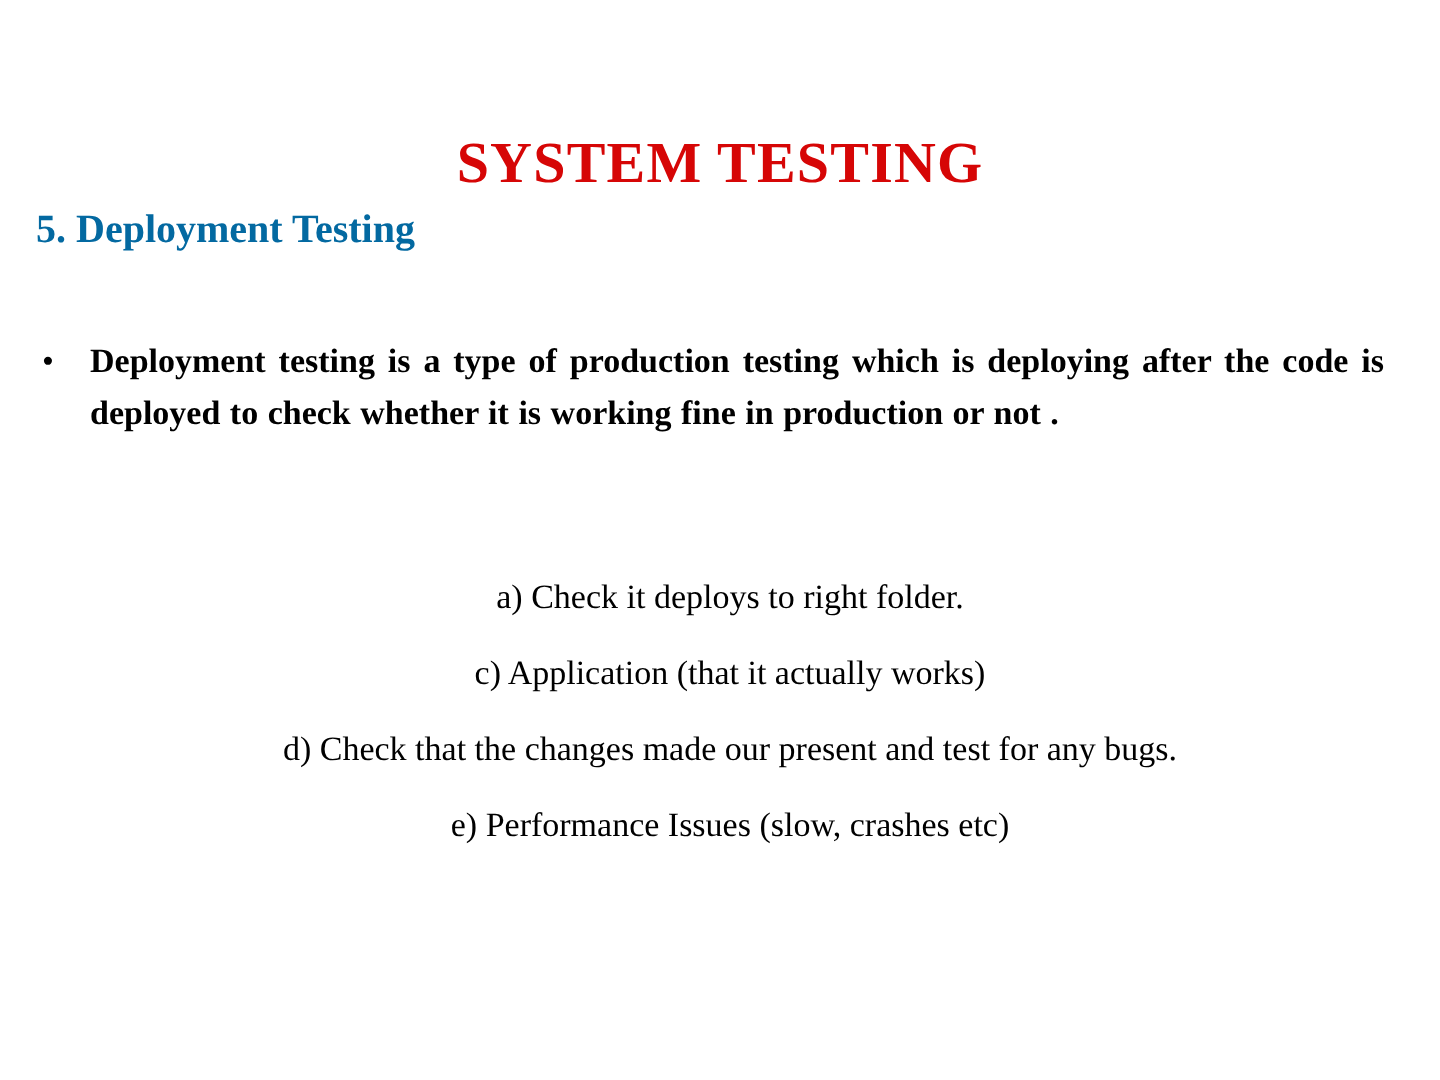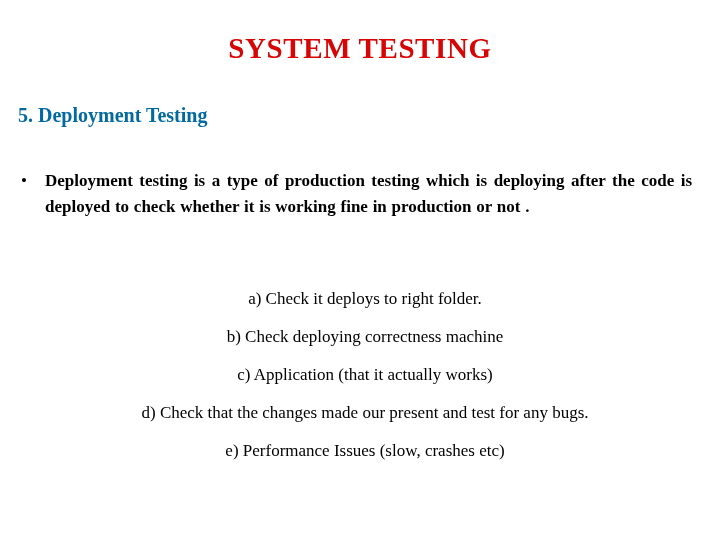--- a/index.html
+++ b/index.html
@@ -20,21 +20,21 @@
     position: relative;
     width: 720px;
     height: 540px;
     background: #ffffff;
     box-sizing: border-box;
   }
 
   
   .slide-title {
     position: absolute;
-    top: 32px;
+    top: 66px;
     left: 0;
     width: 720px;
     text-align: center;
     font-size: 29px;
     font-weight: bold;
     letter-spacing: 0.6px;
     line-height: 1.15;
     color: #d60606;
     white-space: nowrap;
   }
@@ -115,19 +115,18 @@
 
   <div class="bullet-block">
     <div class="bullet-row">
       <div class="bullet-marker">•</div>
       <div class="bullet-text"><span class="r">Deployment testing is a type of production testing which is </span><span class="b">deploying after the code </span><span class="r">is deployed to check whether it is </span><span class="b">working fine in production or not</span><span class="r"> .</span></div>
     </div>
   </div>
 
   <div class="sub-items">
     <div class="sub-item">a) Check it deploys to right folder.</div>
-    <div class="sub-item">b) Check deploying correctness machine</div>
     <div class="sub-item">c) Application (that it actually works)</div>
     <div class="sub-item">d) Check that the changes made our present and test for any bugs.</div>
     <div class="sub-item">e) Performance Issues (slow, crashes etc)</div>
   </div>
 
 </div>
 
 </body></html>

